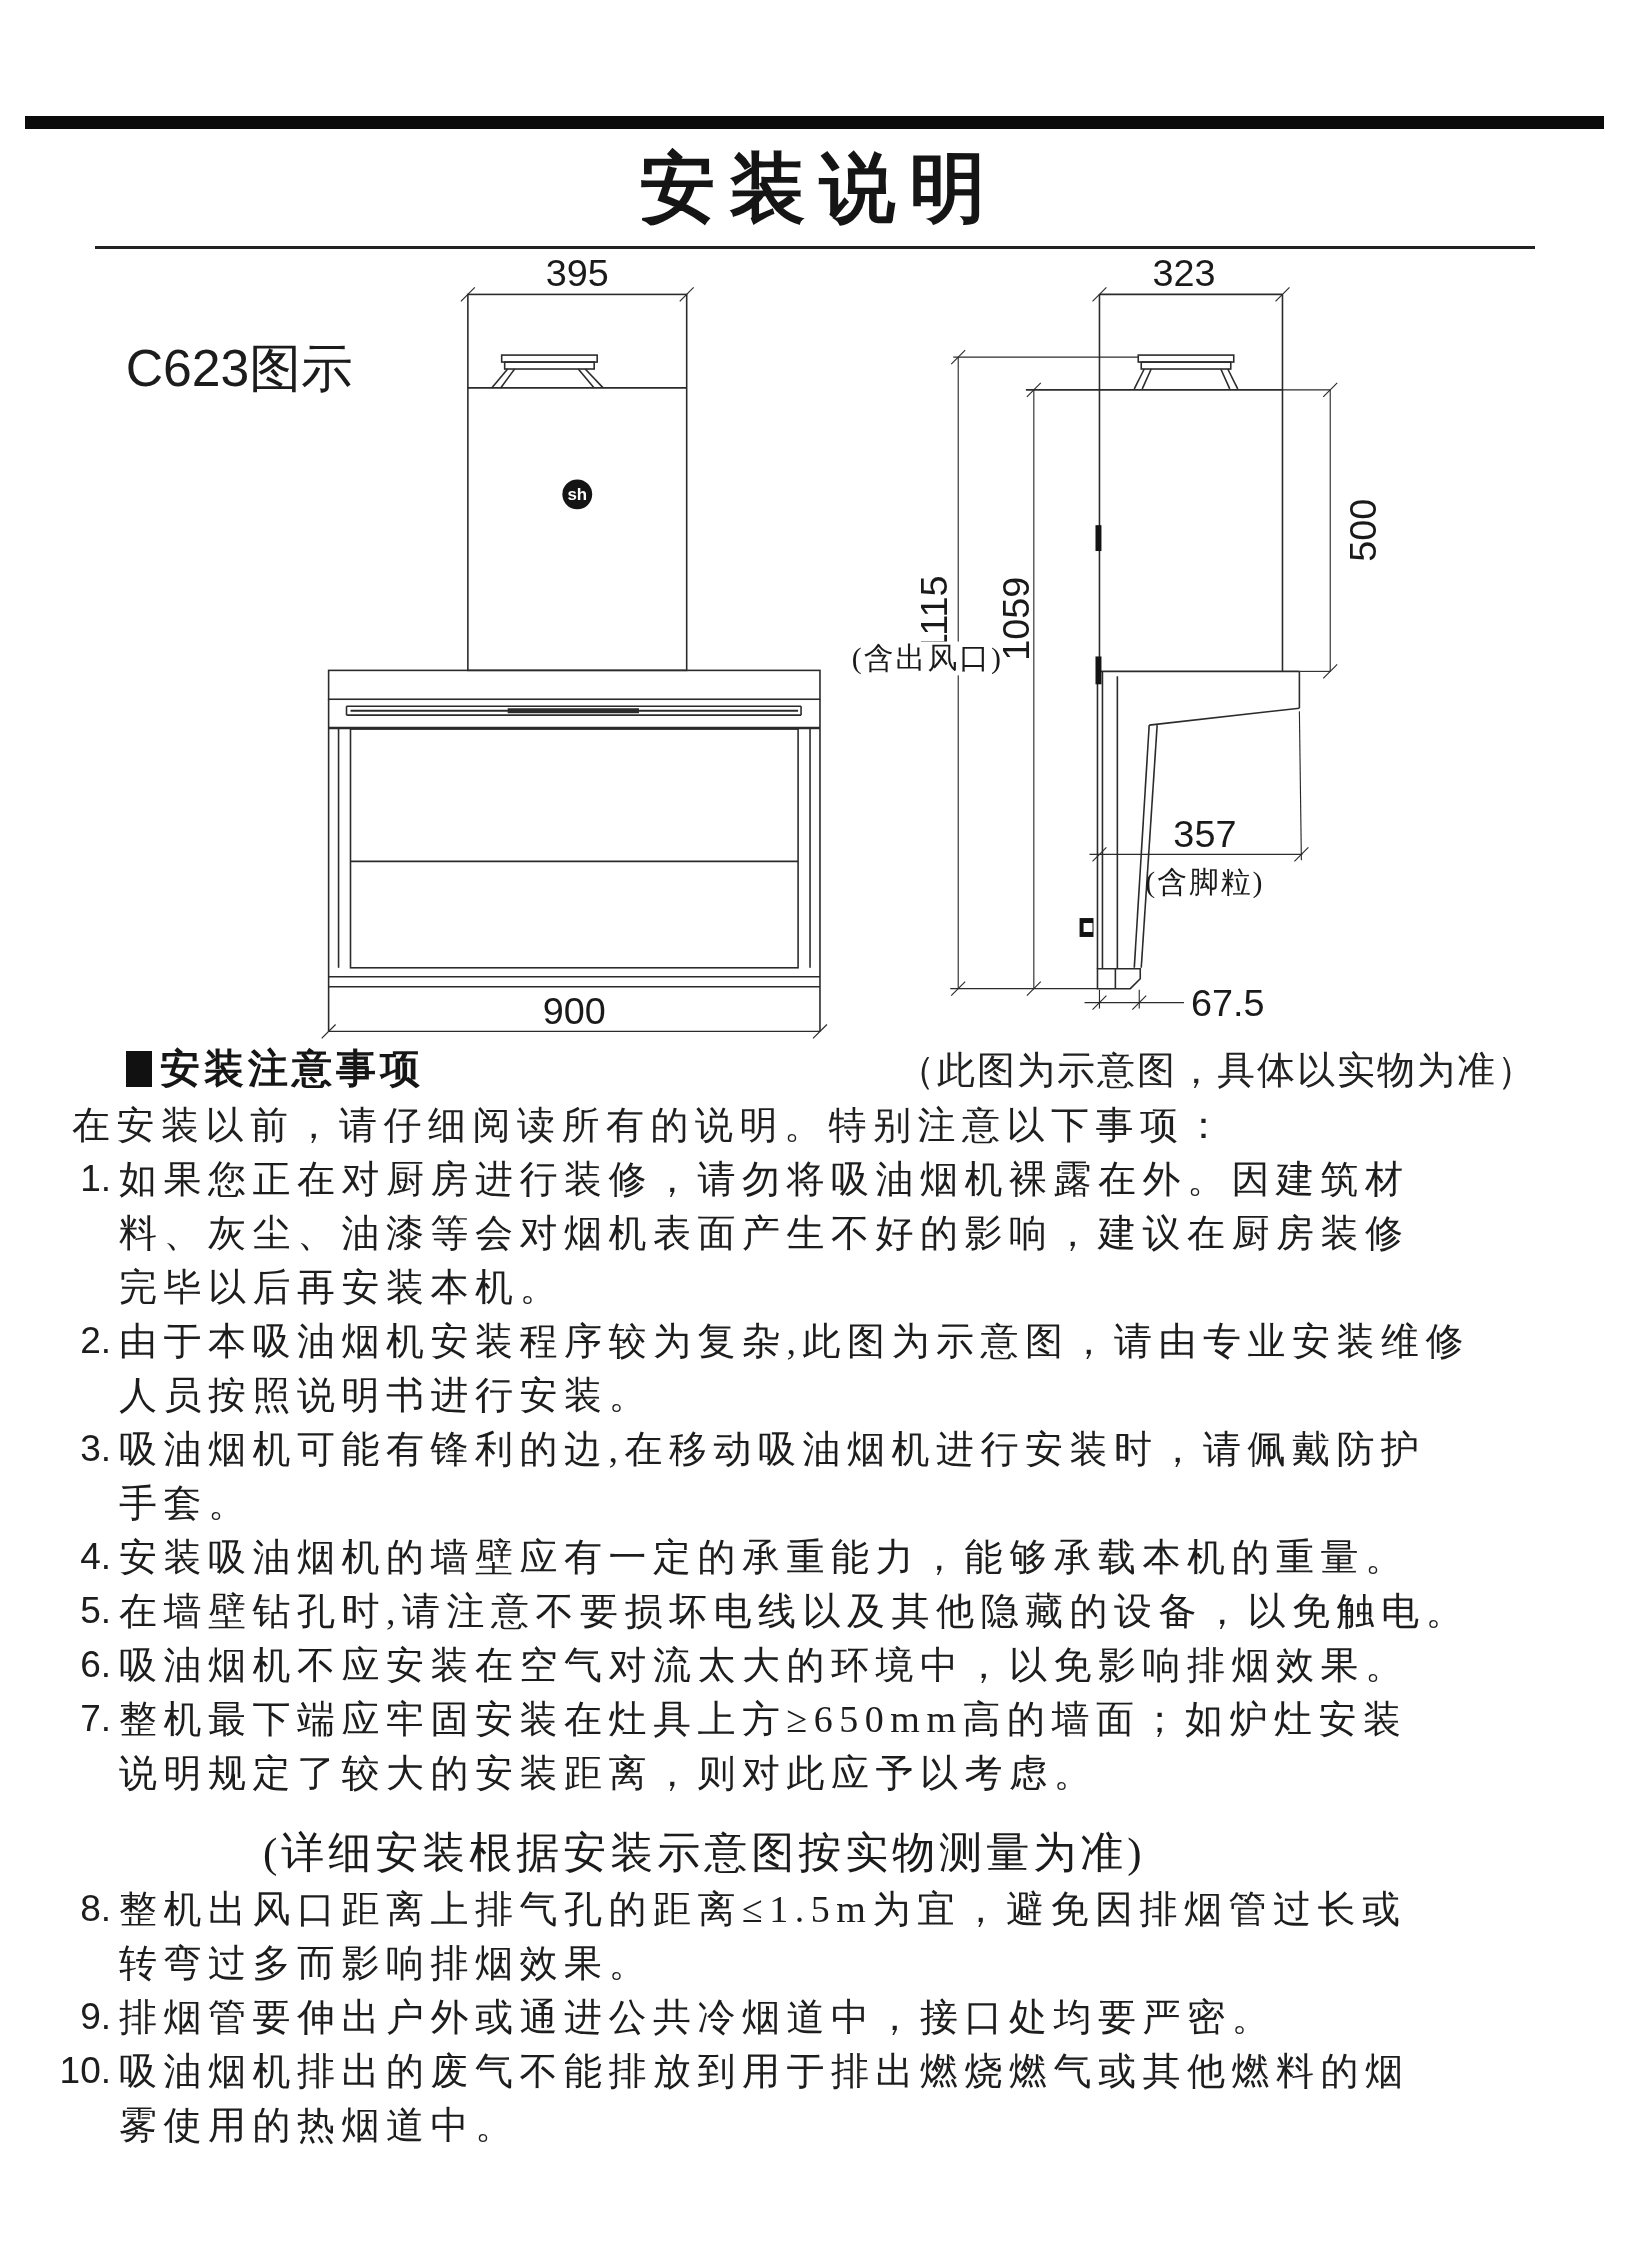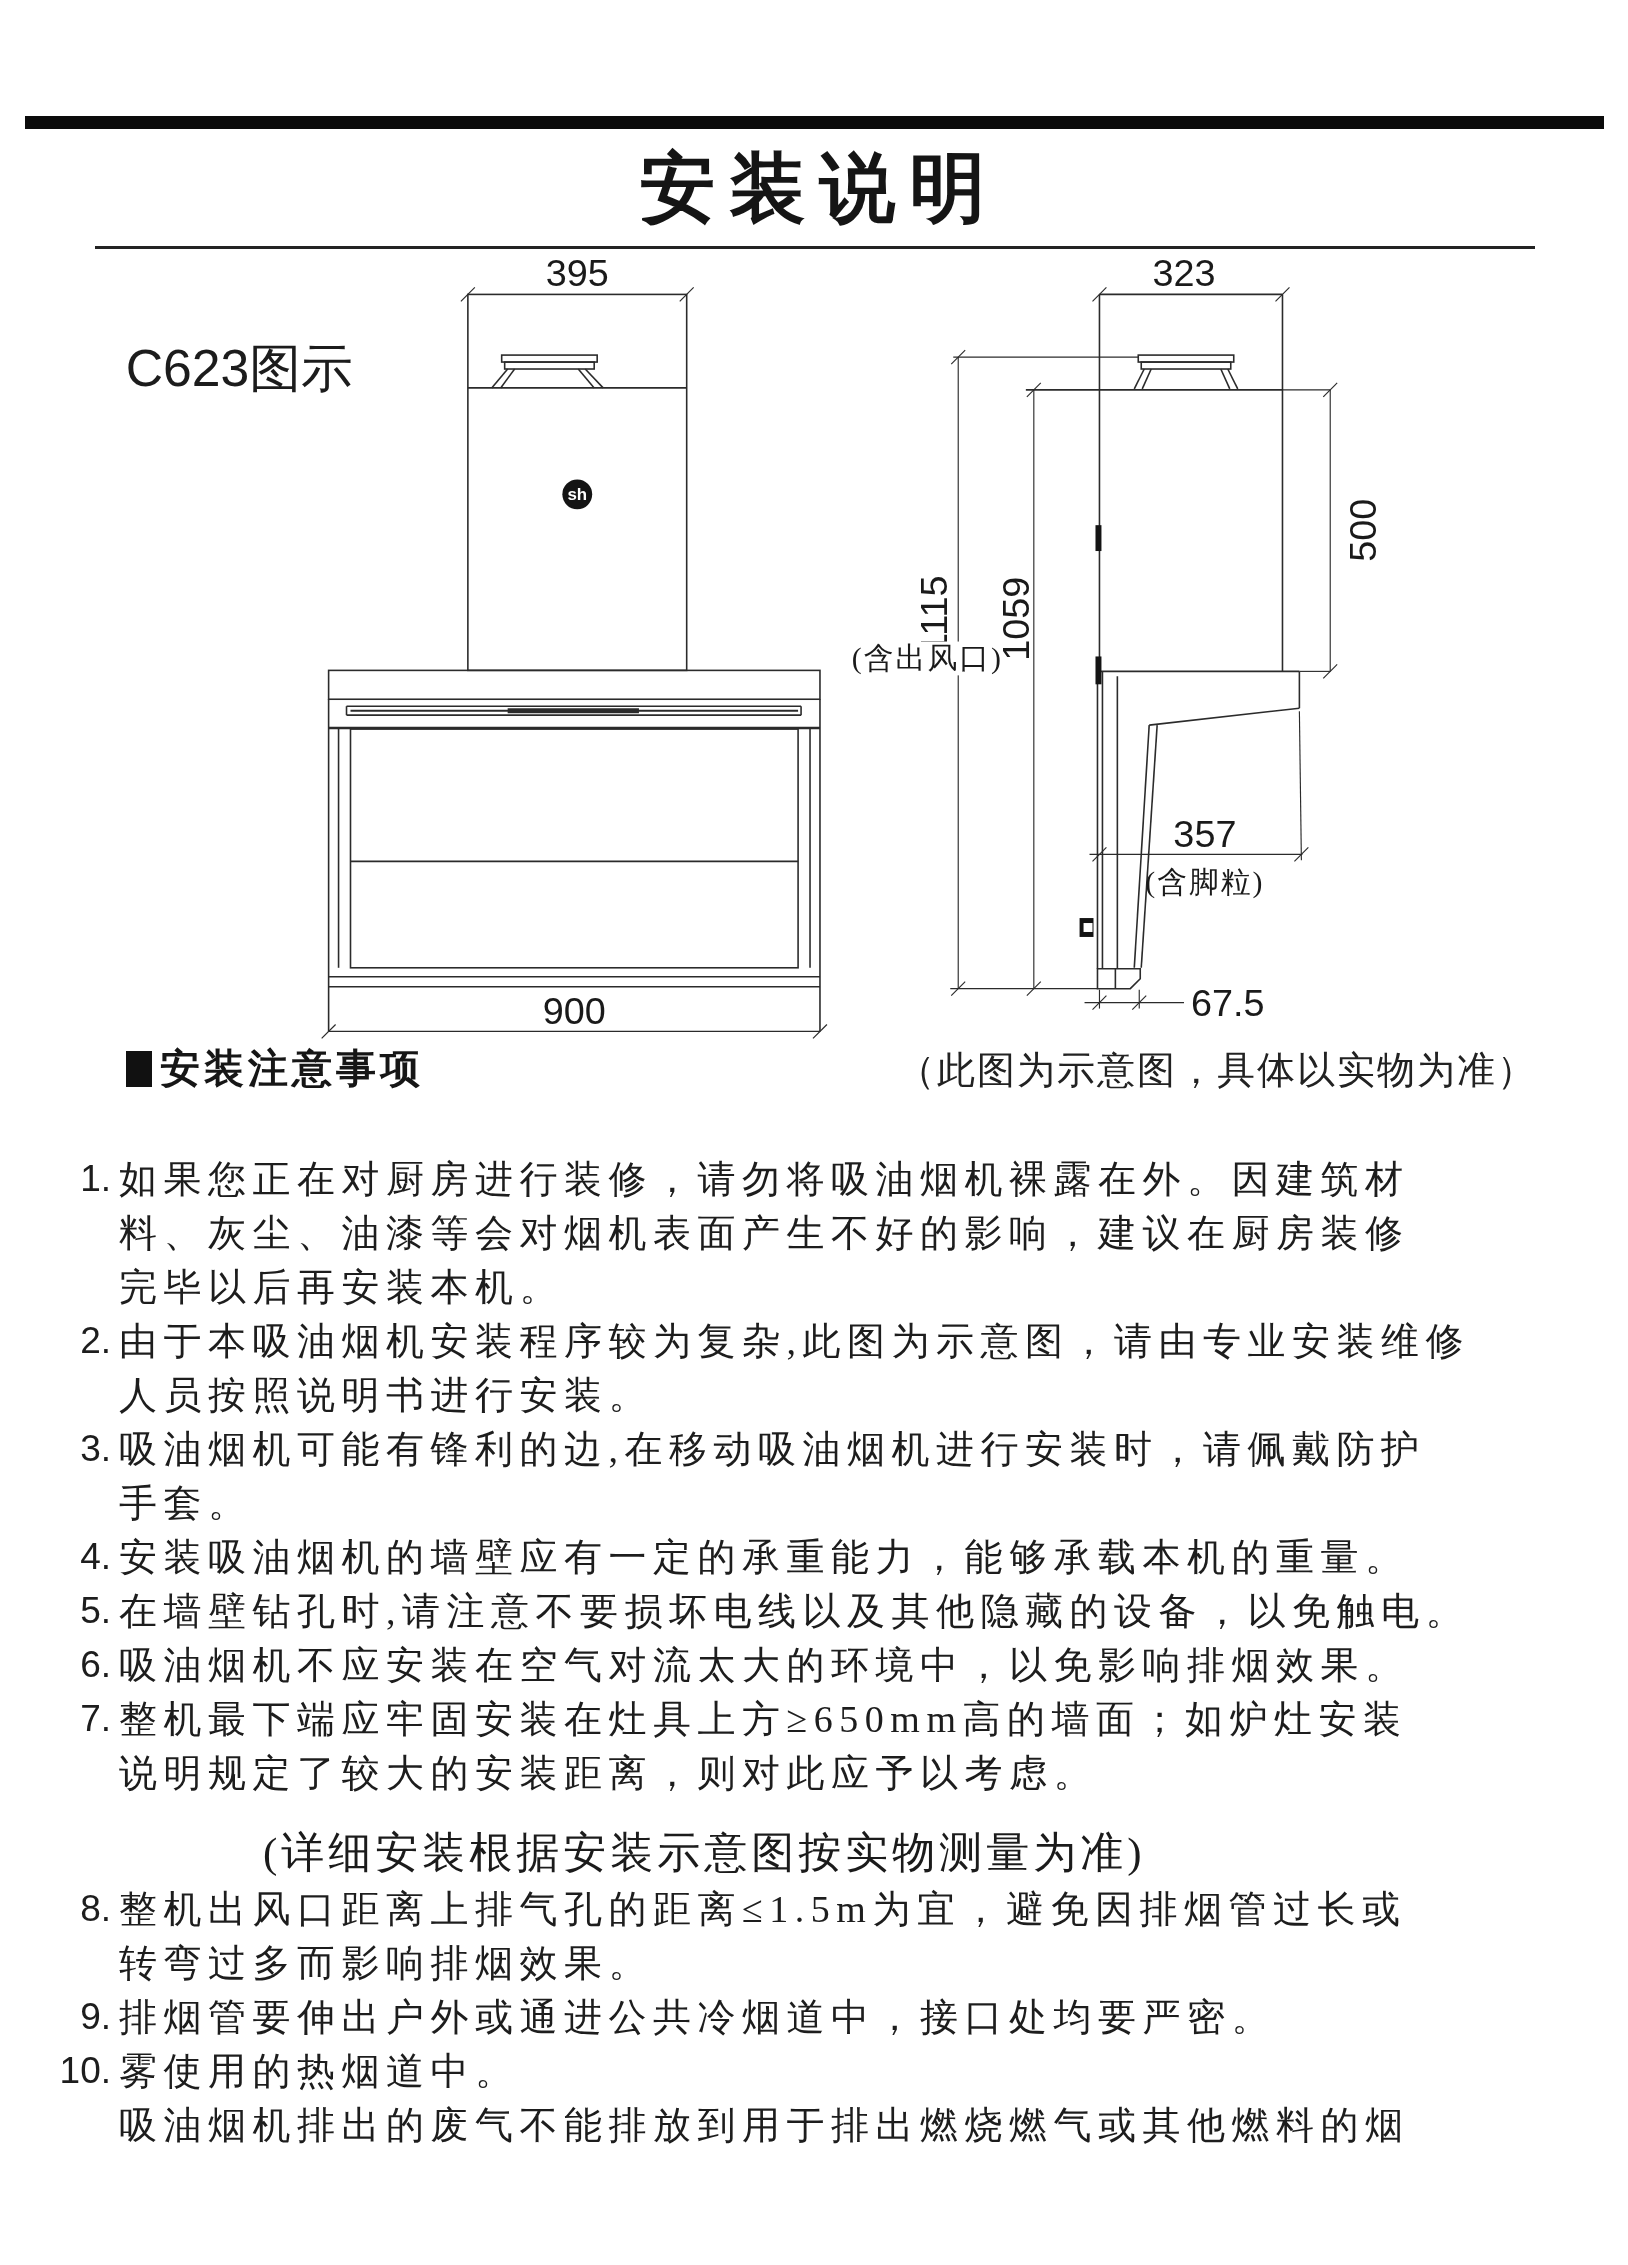--- a/index.html
+++ b/index.html
@@ -215,20 +215,21 @@
     <text class="dim-num" x="1197" y="1021">67.5</text>
   </svg>
 
   <div class="section-heading">
     <span class="bullet"></span>
     <span>安装注意事项</span>
   </div>
 
   <div class="schematic-note">（此图为示意图，具体以实物为准）</div>
 
+  <div class="intro">在安装以前，请仔细阅读所有的说明。特别注意以下事项：</div>
 
   <div class="notes">
 
     <div class="item">
       <div class="num">1.</div>
       <div class="lines">
         <div class="ln">如果您正在对厨房进行装修，请勿将吸油烟机裸露在外。因建筑材</div>
         <div class="ln">料、灰尘、油漆等会对烟机表面产生不好的影响，建议在厨房装修</div>
         <div class="ln">完毕以后再安装本机。</div>
       </div>
@@ -292,21 +293,21 @@
     <div class="item">
       <div class="num">9.</div>
       <div class="lines">
         <div class="ln">排烟管要伸出户外或通进公共冷烟道中，接口处均要严密。</div>
       </div>
     </div>
 
     <div class="item">
       <div class="num">10.</div>
       <div class="lines">
+        <div class="ln">吸油烟机排出的废气不能排放到用于排出燃烧燃气或其他燃料的烟</div>
         <div class="ln">雾使用的热烟道中。</div>
-        <div class="ln">吸油烟机排出的废气不能排放到用于排出燃烧燃气或其他燃料的烟</div>
       </div>
     </div>
 
 
   </div>
 </div>
 
 
 </body></html>

